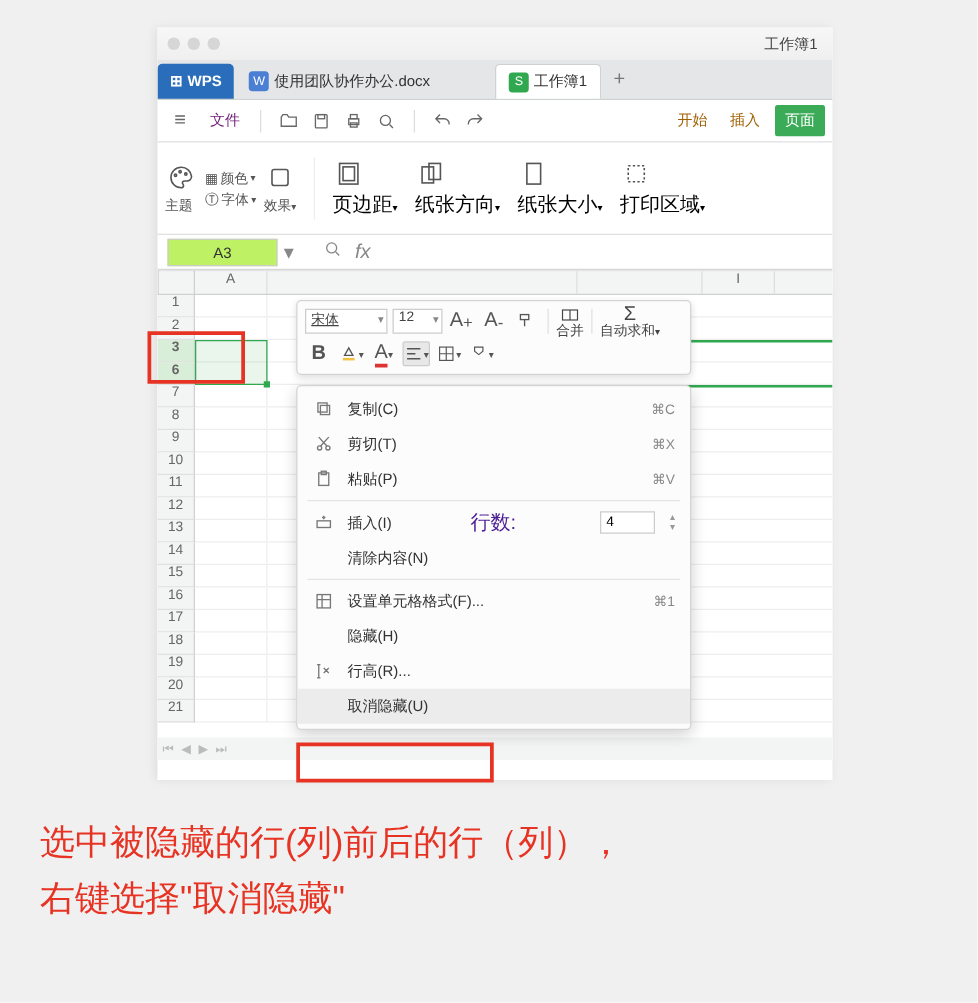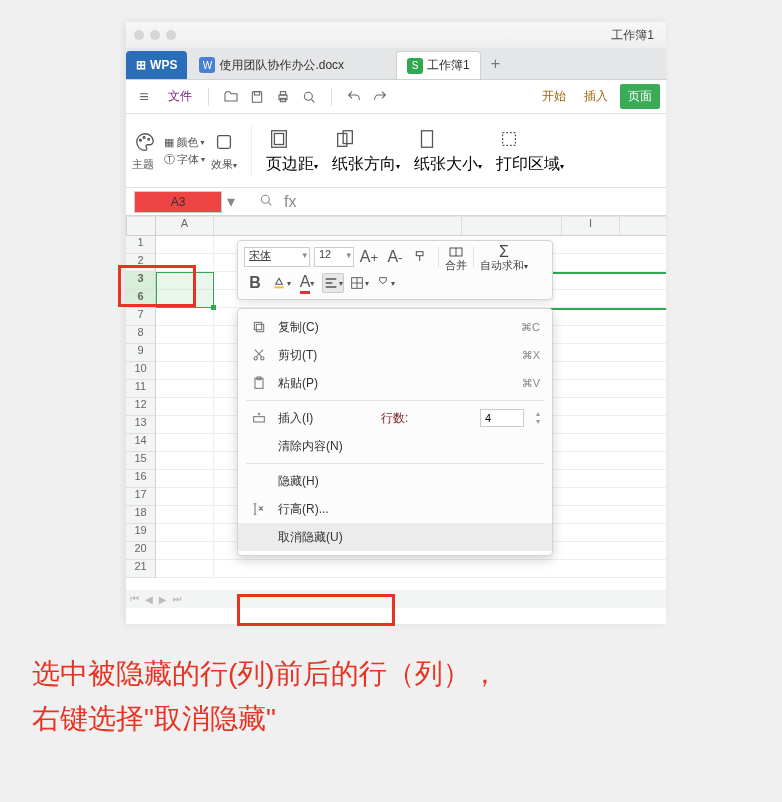--- a/index.html
+++ b/index.html
@@ -83,21 +83,21 @@
 .ribbon .rvline { width:1px; height:50px; background:#eee;}
 .ico { width:26px;height:26px;display:flex;align-items:center;justify-content:center;color:#555;}
 .ribbon .pair { display:flex; flex-direction:column; align-items:flex-start; gap:2px;}
 
 .namebox-row {
   height: 28px;
   display:flex;
   align-items:center;
   border-bottom: 1px solid #d7d7d7;
 }
-.namebox { width:88px; height:22px; border:1px solid #ccc; margin-left:8px; font-size:12px; text-align:center; line-height:20px; color:#333; background:#ef4444;}
+.namebox { width:88px; height:22px; border:1px solid #ccc; margin-left:8px; font-size:12px; text-align:center; line-height:20px; color:#333; background:#bef264;}
 .nb-dd { width:18px; color:#888; text-align:center; }
 .fx-area { display:flex; align-items:center; gap:10px; padding-left:18px; color:#888;}
 
 .sheet-area { position:relative; height: 392px; background:#fff; }
 .colheads {
   position:absolute; left:30px; top:0; right:0; height:20px;
   display:flex; background:#f3f4f4; border-bottom:1px solid #d0d0d0; border-top:1px solid #e4e4e4;
 }
 .ch-corner { position:absolute; left:0; top:0; width:30px; height:20px; background:#f3f4f4; border:1px solid #d0d0d0; border-top:1px solid #e4e4e4;}
 .ch { width:58px; border-right:1px solid #ddd; text-align:center; font-size:11px; color:#666;}
@@ -144,21 +144,21 @@
 .ctx-item {
   height:28px; display:flex; align-items:center; padding:0 12px;
   font-size:12px; color:#333; gap:10px;
 }
 .ctx-item.hover { background:#ececec;}
 .ctx-item .ci-ico { width:18px; display:flex; align-items:center; justify-content:center; color:#777;}
 .ctx-item .ci-sc { margin-left:auto; font-size:11px; color:#888;}
 .ctx-item .ci-in { margin-left:auto; width:44px; height:18px; border:1px solid #ccc; padding-left:4px; font-size:11px;}
 .ctx-item .ci-st { display:flex; flex-direction:column; margin-left:2px; font-size:8px; color:#999; line-height:1;}
 .ctx-sep { height:1px; background:#e4e4e4; margin:3px 8px;}
-.ctx-rowlabel { font-size:12px; color:#7f1d1d; margin-left:auto; margin-right:4px;}
+.ctx-rowlabel { font-size:16px; color:#4c1d95; margin-left:auto; margin-right:4px;}
 
 
 .anno {
   position:absolute; left:32px; top:652px; width:720px;
   color:#e73323; font-size:28px; line-height:1.6;
 }
 
 svg { width:16px; height:16px; }
 .ico svg { width:22px; height:22px;}
 </style>
@@ -315,21 +315,21 @@
   </div>
 
   <div class="namebox-row">
     <div class="namebox">A3</div>
     <div class="nb-dd">▾</div>
     <div class="fx-area">
       <span><svg viewBox="0 0 24 24" fill="none" stroke="currentColor" stroke-width="1.6">
             <circle cx="11" cy="11" r="6"></circle>
             <path d="M20 20l-4-4"></path>
           </svg></span>
-      <span style="">fx</span>
+      <span style="font-style:italic;">fx</span>
     </div>
   </div>
 
   <div class="sheet-area">
     <div class="ch-corner"></div>
     <div class="colheads">
       <div class="ch">A</div>
       <div class="ch wide"></div>
       <div class="ch wide" style="width:100px;"></div>
       <div class="ch">I</div>
@@ -535,20 +535,30 @@
           <span>▴</span>
           <span>▾</span>
         </span>
     </div>
     <div class="ctx-item">
       <span class="ci-ico"></span>
       <span>清除内容(N)</span>
     </div>
     <div class="ctx-sep"></div>
     <div class="ctx-item">
+      <span class="ci-ico">
+          <svg viewBox="0 0 24 24" fill="none" stroke="currentColor" stroke-width="1.6">
+            <rect x="4" y="4" width="16" height="16"></rect>
+            <path d="M4 10h16M10 4v16"></path>
+          </svg>
+        </span>
+      <span>设置单元格格式(F)...</span>
+      <span class="ci-sc">⌘1</span>
+    </div>
+    <div class="ctx-item">
       <span class="ci-ico"></span>
       <span>隐藏(H)</span>
     </div>
     <div class="ctx-item">
       <span class="ci-ico">
           <svg viewBox="0 0 24 24" fill="none" stroke="currentColor" stroke-width="1.6">
             <path d="M6 4v16M4 4h4M4 20h4M12 8l3 3-3 3M18 8l-3 3 3 3"></path>
           </svg>
         </span>
       <span>行高(R)...</span>

